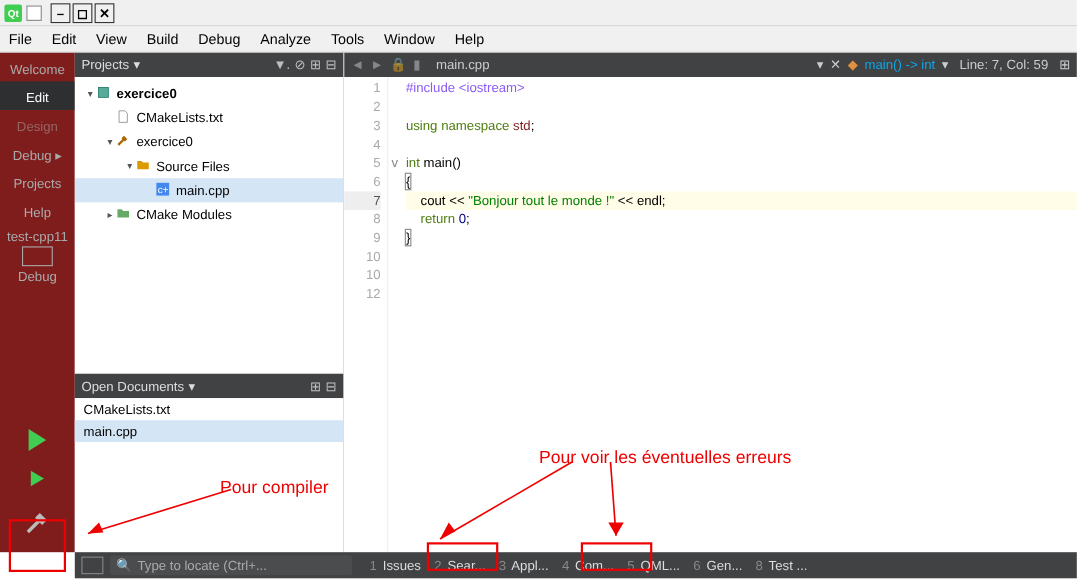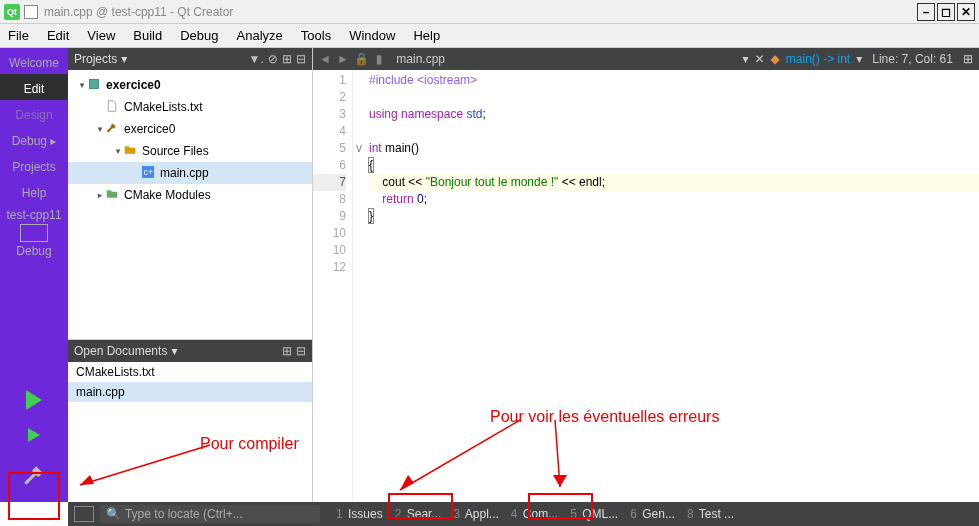--- a/index.html
+++ b/index.html
@@ -9,21 +9,21 @@
 .titlebar .qt-logo { width: 16px; height: 16px; background: #41cd52; border-radius: 2px; margin-right: 4px; color:#fff; font-size:9px; font-weight:bold; display:flex; align-items:center; justify-content:center;}
 .titlebar .doc-icon { width: 14px; height: 14px; border: 1px solid #888; background: #fff; margin-right: 6px; }
 .titlebar .title { color: #888; flex: 1; }
 .titlebar .winbtn { width: 18px; height: 18px; border: 1px solid #333; margin-left: 2px; display: flex; align-items: center; justify-content: center; font-weight: bold; cursor:pointer; }
 
 .menubar { height: 24px; background: #f0f0f0; border-bottom: 1px solid #ccc; display: flex; align-items: center; padding: 0 8px; gap: 18px; }
 .menubar span { cursor: pointer; font-size: 13px; }
 
 .main { display: flex; height: 454px; }
 
-.leftrail { width: 68px; background: #6d28d9; display: flex; flex-direction: column; align-items: center; color: #aaa; font-size: 10px; justify-content: center; }
+.leftrail { width: 68px; background: #7f1d1d; display: flex; flex-direction: column; align-items: center; color: #aaa; font-size: 10px; justify-content: center; }
 .leftrail .mode { width: 100%; padding: 8px 0 4px; text-align: center; cursor: pointer; }
 .leftrail .mode.active { background: #2e2f30; color: #fff; }
 .leftrail .proj-sel { margin-top: 0; text-align: center; font-size: 9px; padding: 4px 0; cursor:pointer; }
 .leftrail .monitor { width: 28px; height: 18px; border: 1px solid #aaa; margin: 2px auto; }
 .leftrail .tri-green { width: 0; height: 0; border-left: 16px solid #41cd52; border-top: 10px solid transparent; border-bottom: 10px solid transparent; margin: 12px auto; cursor:pointer;}
 .leftrail .tri-green.sm { border-left-width: 12px; border-top-width:7px; border-bottom-width:7px; margin:6px auto;}
 .leftrail .hammer { width: 46px; height: 46px; margin: 4px auto; display:flex; align-items:center; justify-content:center; cursor:pointer;}
 .leftrail .hammer svg { width:26px; height:26px; fill:#bbb; }
 .hammer-box { border: 2px solid #e00; position:absolute; left:8px; top:472px; width:52px; height:48px; pointer-events:none;}
 
@@ -47,21 +47,21 @@
 .edhdr { background: #404244; height: 22px; display: flex; align-items: center; color: #ccc; font-size: 11px; padding: 0 6px; }
 .edhdr .nav { opacity: 0.5; margin-right: 6px; }
 .edhdr .fname { margin-left: 8px; }
 .edhdr .spacer { flex: 1; }
 .edhdr .sym { color: #0ea5e9; margin: 0 6px; }
 .code { flex: 1; display: flex; font-family: monospace; font-size: 13px; background:#fff; }
 .gutter { width: 40px; background: #fff; color: #aaa; text-align: right; padding: 2px 6px 0 0; line-height: 17px; border-right:1px solid #eee;}
 .gutter .cur { background: #eee; color:#555;}
 .fold { width:12px; text-align:center; color:#888; line-height:17px; padding-top:2px;}
 .src { padding: 2px 4px 0; line-height: 17px; white-space: pre; }
-.kw { color: #a21caf; } .pp { color: #8b5cf6; } .str { color: #008000; } .ns { color:#1d4ed8;} .num{color:#000080;}
+.kw { color: #4d7c0f; } .pp { color: #8b5cf6; } .str { color: #008000; } .ns { color:#7f1d1d;} .num{color:#000080;}
 .hl { background: #fffde7; display:inline-block; width:100%;}
 .brace-hl { outline:1px solid #888;}
 
 .statusbar { height: 24px; background: #404244; color: #ddd; display: flex; align-items: center; font-size: 11px; position:absolute; bottom:0; left:68px; right:0;}
 .statusbar .sqbtn { width:20px; height:16px; border:1px solid #888; margin:0 6px; cursor:pointer;}
 .statusbar .search { flex: 0 0 220px; background:#4a4c4e; border-radius:2px; padding:2px 6px; color:#aaa; margin-right:10px; display:flex; align-items:center; gap:4px;}
 .statusbar .tab { padding: 4px 6px; cursor:pointer; }
 .statusbar .tab .n { color:#888; margin-right:2px;}
 
 .annot { position:absolute; color:#e00; font-size:16px; pointer-events:none; }
@@ -69,21 +69,20 @@
 .errbox { position:absolute; border:2px solid #e00; pointer-events:none;}
 
 svg.icn { width:12px; height:12px; }
 </style>
 </head>
 <body>
 
 <div class="titlebar">
   <div class="qt-logo">Qt</div>
   <div class="doc-icon"></div>
-  <div class="title">main.cpp @ test-cpp11 - Qt Creator</div>
   <div class="winbtn">–</div>
   <div class="winbtn">◻</div>
   <div class="winbtn">✕</div>
 </div>
 
 <div class="menubar">
   <span>File</span>
   <span>Edit</span>
   <span>View</span>
   <span>Build</span>
@@ -196,21 +195,21 @@
       <span class="nav">►</span>
       <span class="nav">🔒</span>
       <span class="nav">▮</span>
       <span class="fname">main.cpp</span>
       <span class="spacer"></span>
       <span>▾</span>
       <span style="margin:0 6px">✕</span>
       <span style="color:#e09040">◆</span>
       <span class="sym">main() -&gt; int</span>
       <span>▾</span>
-      <span style="margin:0 10px">Line: 7, Col: 61</span>
+      <span style="margin:0 10px">Line: 7, Col: 59</span>
       <span>⊞</span>
     </div>
     <div class="code">
       <div class="gutter">
         <div>1</div>
           <div>2</div>
           <div>3</div>
           <div>4</div>
           <div>5</div>
           <div>6</div>

